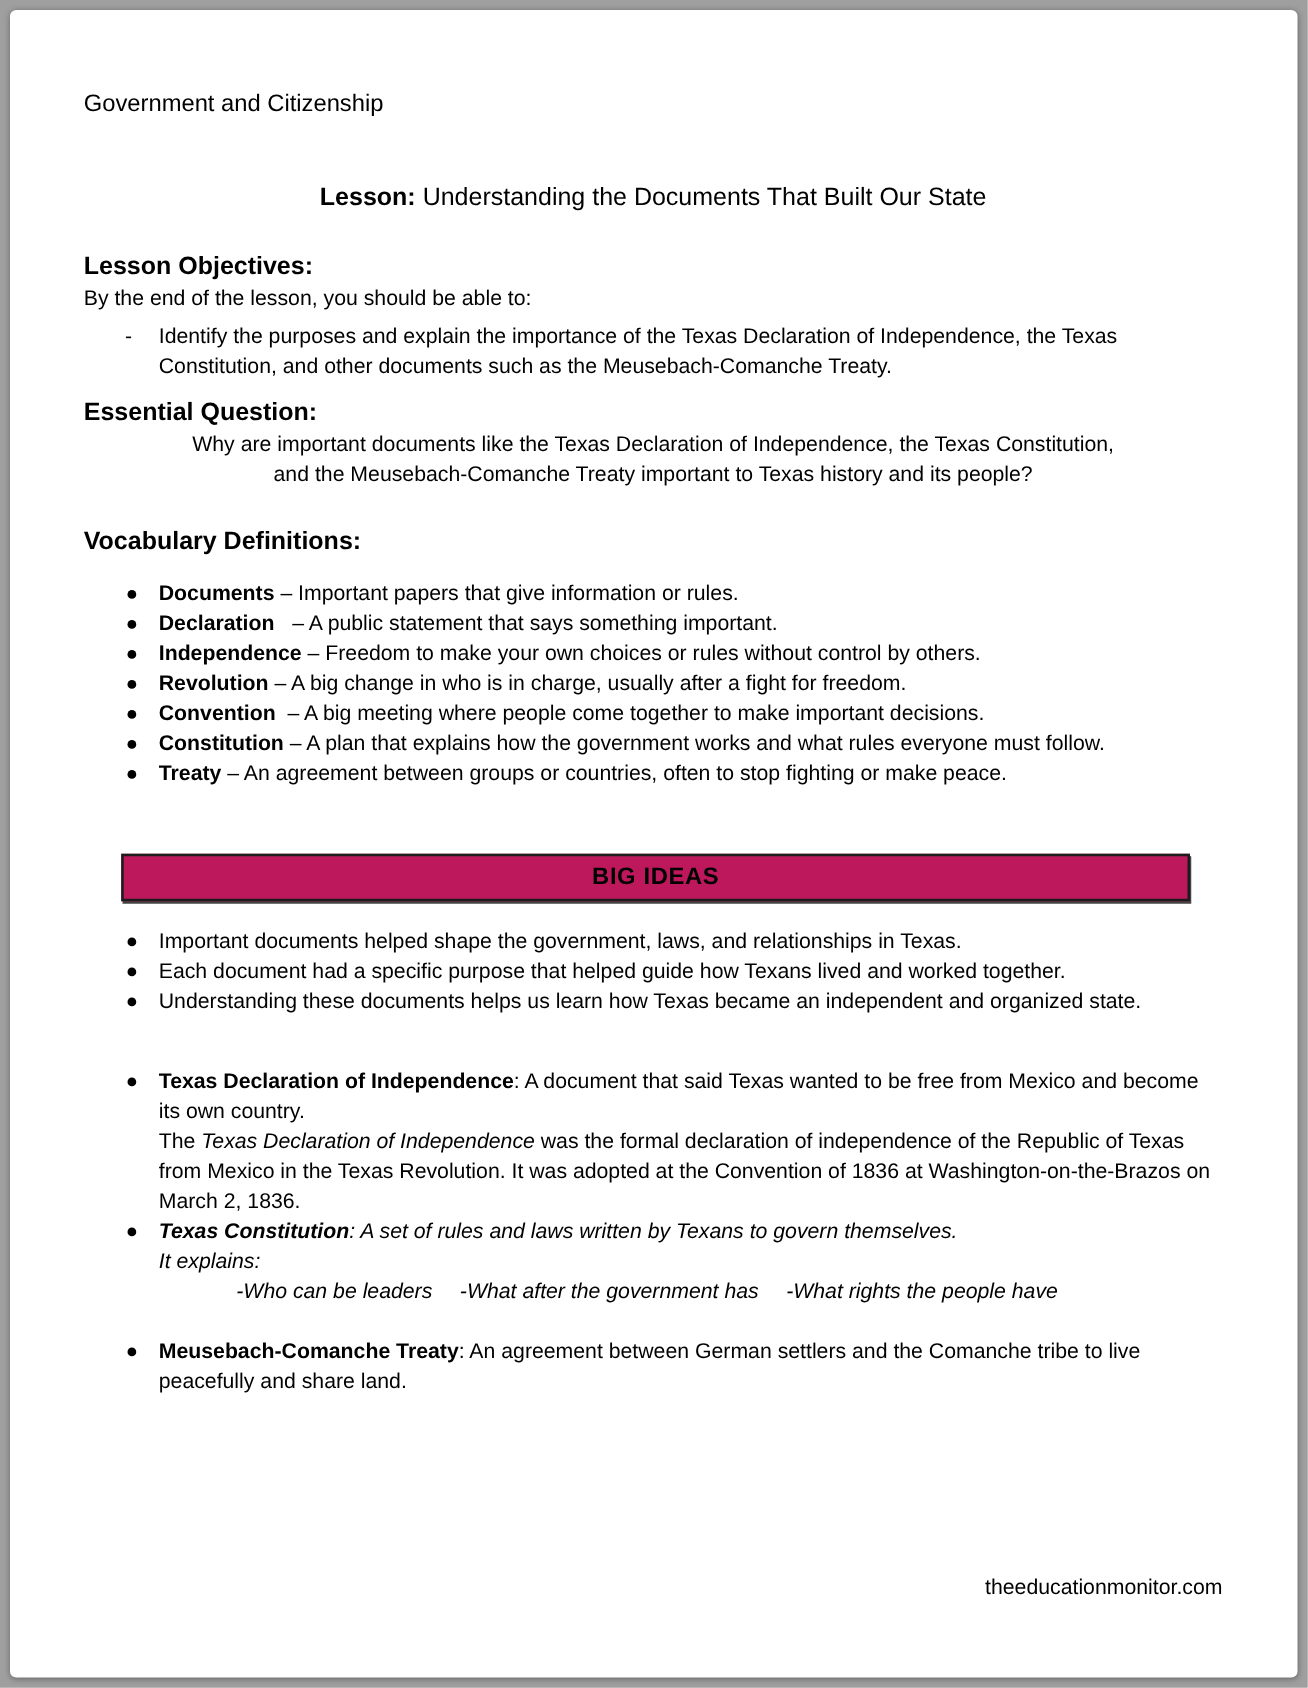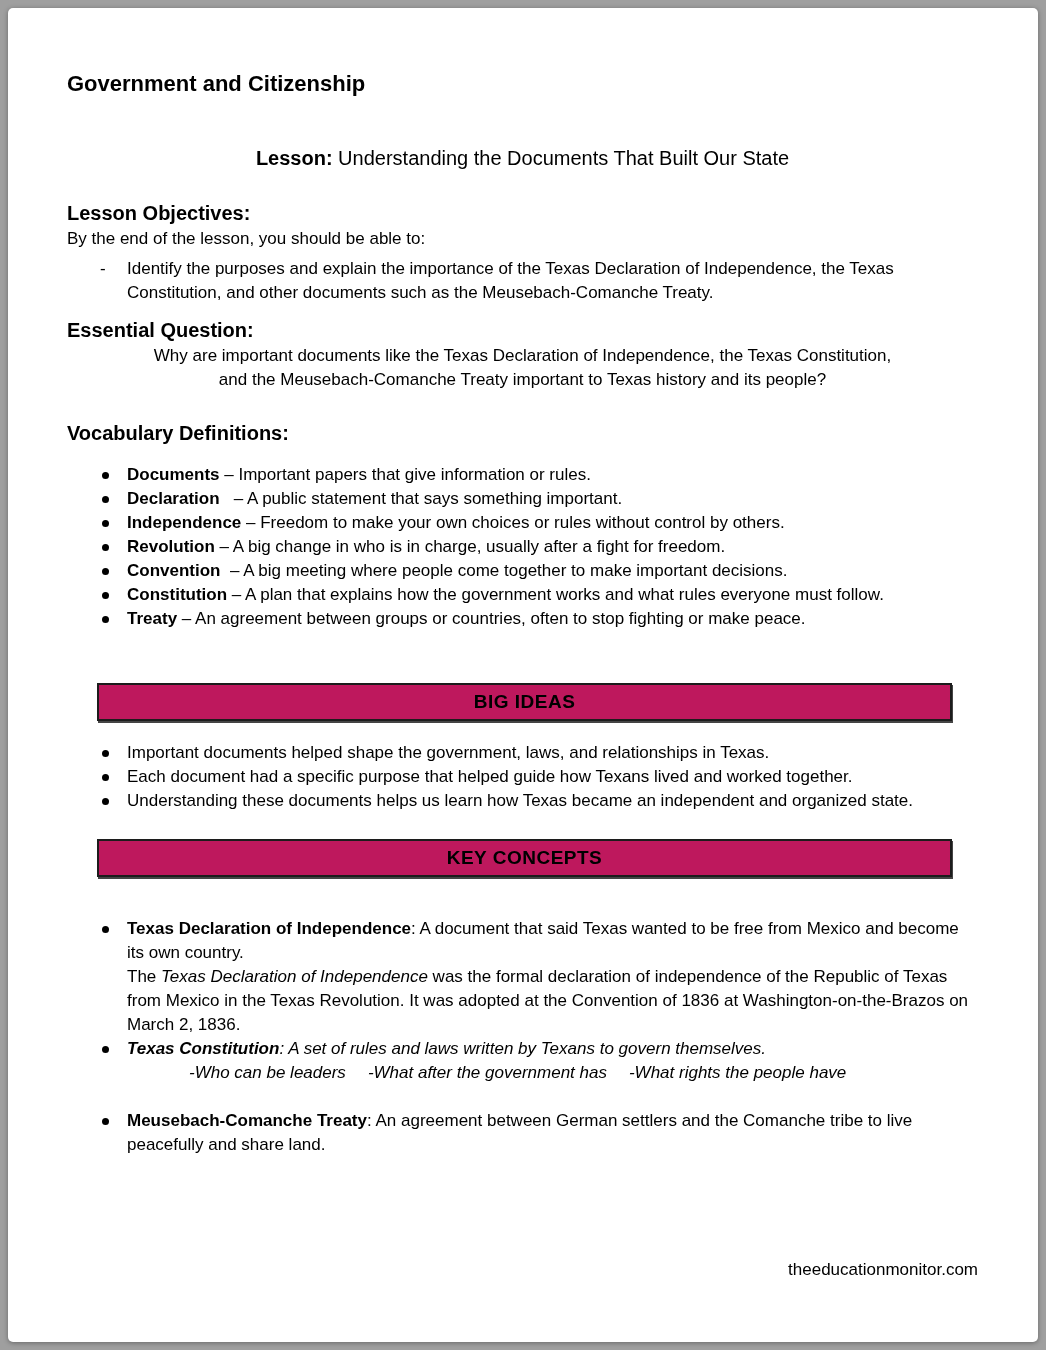--- a/index.html
+++ b/index.html
@@ -18,22 +18,22 @@
     width: 1030px;
     height: 1334px;
     background: #FFFFFF;
     border-radius: 5px;
     box-shadow: 0 1px 5px rgba(0,0,0,0.35);
     box-sizing: border-box;
     padding: 56px 60px 0 59px;
     overflow: hidden;
   }
   .doc-header {
-    font-size: 22px;
-    font-weight: bold;
+    font-size: 19px;
+    font-weight: normal;
     line-height: 23px;
     margin: 8px 0 0 0;
   }
   .lesson-title {
     margin-top: 52px;
     font-size: 20px;
     line-height: 23px;
     text-align: center;
   }
   .lesson-title .lbl { font-weight: bold; }
@@ -157,28 +157,28 @@
     <li><span class="term">Treaty</span><span class="pre"> – An agreement between groups or countries, often to stop fighting or make peace.</span></li>
   </ul>
 
   <div class="banner banner-big-ideas">BIG IDEAS</div>
   <ul class="doc-list big-ideas-list">
     <li>Important documents helped shape the government, laws, and relationships in Texas.</li>
     <li>Each document had a specific purpose that helped guide how Texans lived and worked together.</li>
     <li>Understanding these documents helps us learn how Texas became an independent and organized state.</li>
   </ul>
 
-  <div class="banner banner-key-concepts">KEY CONCEPTS</div>
   <ul class="doc-list key-concepts-list">
     <li>
       <span class="term">Texas Declaration of Independence</span><span class="pre">: A document that said Texas wanted to be free from Mexico and become its own country.</span>
       <div><span class="pre">The </span><em>Texas Declaration of Independence</em><span class="pre"> was the formal declaration of independence of the Republic of Texas from Mexico in the Texas Revolution. It was adopted at the Convention of 1836 at Washington-on-the-Brazos on March 2, 1836.</span></div>
     </li>
     <li class="kc-item-constitution">
       <span class="term">Texas Constitution</span><span class="pre">: A set of rules and laws written by Texans to govern themselves.</span>
+      <div>It explains:</div>
       <div class="kc-sub-row">
         <span>-Who can be leaders</span>
         <span>-What after the government has</span>
         <span>-What rights the people have</span>
       </div>
     </li>
     <li>
       <span class="term">Meusebach-Comanche Treaty</span><span class="pre">: An agreement between German settlers and the Comanche tribe to live peacefully and share land.</span>
     </li>
   </ul>

